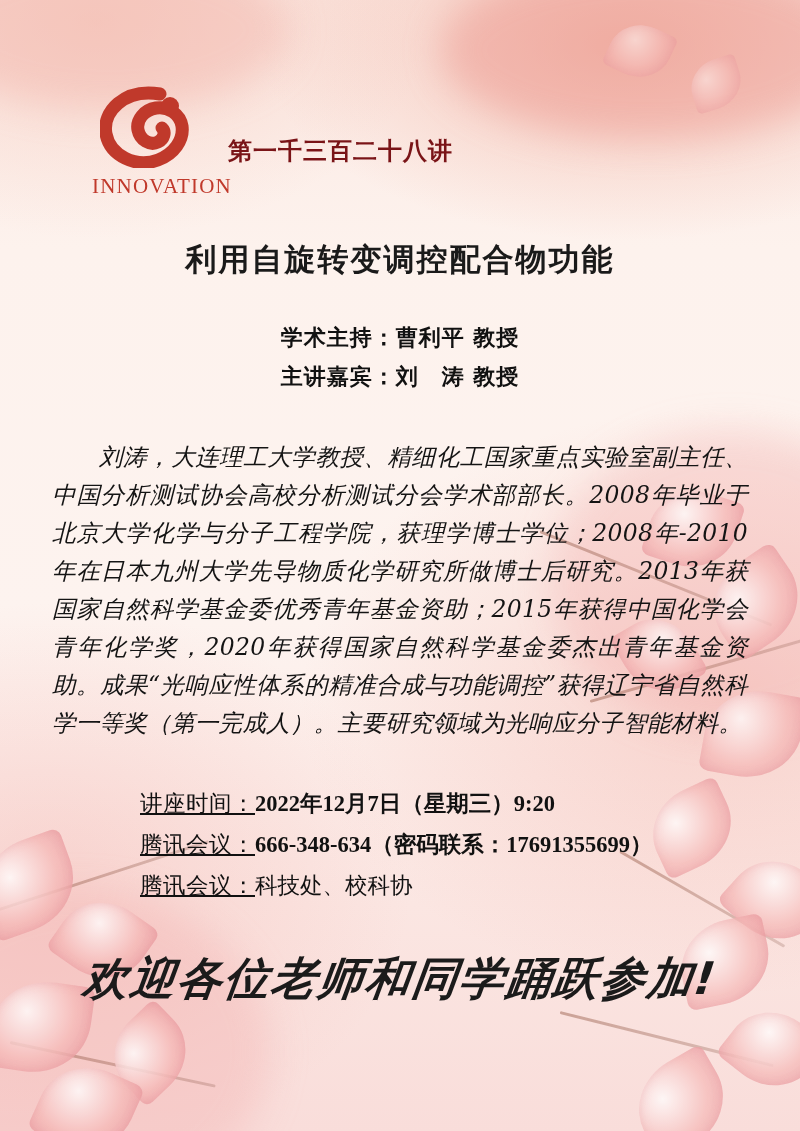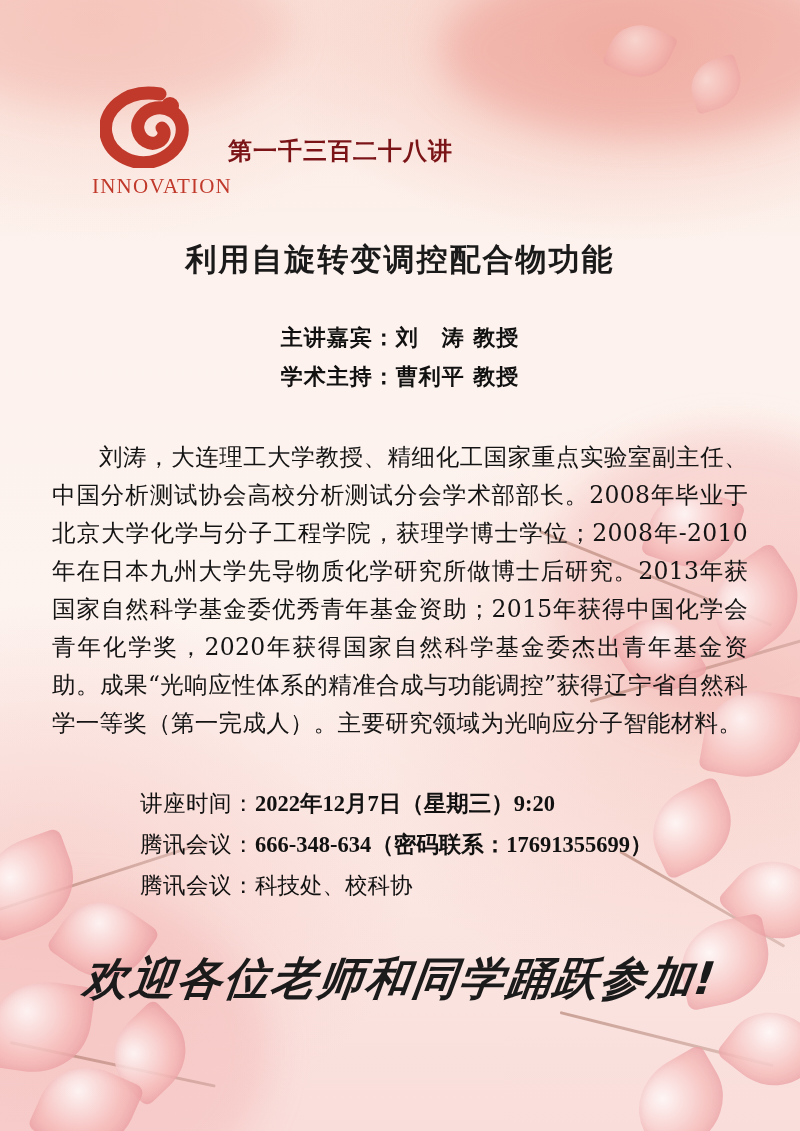--- a/index.html
+++ b/index.html
@@ -122,36 +122,38 @@
   .bio {
     position: relative;
     margin: 42px 52px 0 52px;
     font-family: "DejaVu Serif", "Liberation Serif", serif;
     font-size: 23.5px;
     line-height: 1.62;
     color: #141414;
     text-align: justify;
     text-indent: 2em;
     letter-spacing: 0.3px;
+    font-style: italic;
   }
 
   
   .info {
     position: relative;
     margin: 40px 0 0 140px;
     font-family: "DejaVu Serif", "Liberation Serif", serif;
     font-size: 22.5px;
     line-height: 1.78;
     color: #111;
   }
   .info .row {
     white-space: nowrap;
   }
   .info .label {
     letter-spacing: 0.5px;
+    text-decoration: underline;
   }
   .info .value {
     font-weight: bold;
     font-family: Liberation Serif, serif;
   }
 
   
   .slogan {
     position: relative;
     text-align: center;
@@ -218,22 +220,22 @@
         </svg>
       </div>
       <div class="logo-text">INNOVATION</div>
     </div>
     <div class="brand-session">第一千三百二十八讲</div>
   </div>
 
   <div class="lecture-title">利用自旋转变调控配合物功能</div>
 
   <div class="speakers">
+    <div>学术主持：曹利平 教授</div>
     <div>主讲嘉宾：刘　涛 教授</div>
-    <div>学术主持：曹利平 教授</div>
   </div>
 
   <div class="bio">刘涛，大连理工大学教授、精细化工国家重点实验室副主任、中国分析测试协会高校分析测试分会学术部部长。2008年毕业于北京大学化学与分子工程学院，获理学博士学位；2008年-2010年在日本九州大学先导物质化学研究所做博士后研究。2013年获国家自然科学基金委优秀青年基金资助；2015年获得中国化学会青年化学奖，2020年获得国家自然科学基金委杰出青年基金资助。成果“光响应性体系的精准合成与功能调控”获得辽宁省自然科学一等奖（第一完成人）。主要研究领域为光响应分子智能材料。</div>
 
   <div class="info">
     <div class="row">
       <span class="label">讲座时间：</span><span class="value">2022年12月7日（星期三）9:20</span>
     </div>
     <div class="row">
       <span class="label">腾讯会议：</span><span class="value">666-348-634（密码联系：17691355699）</span>

